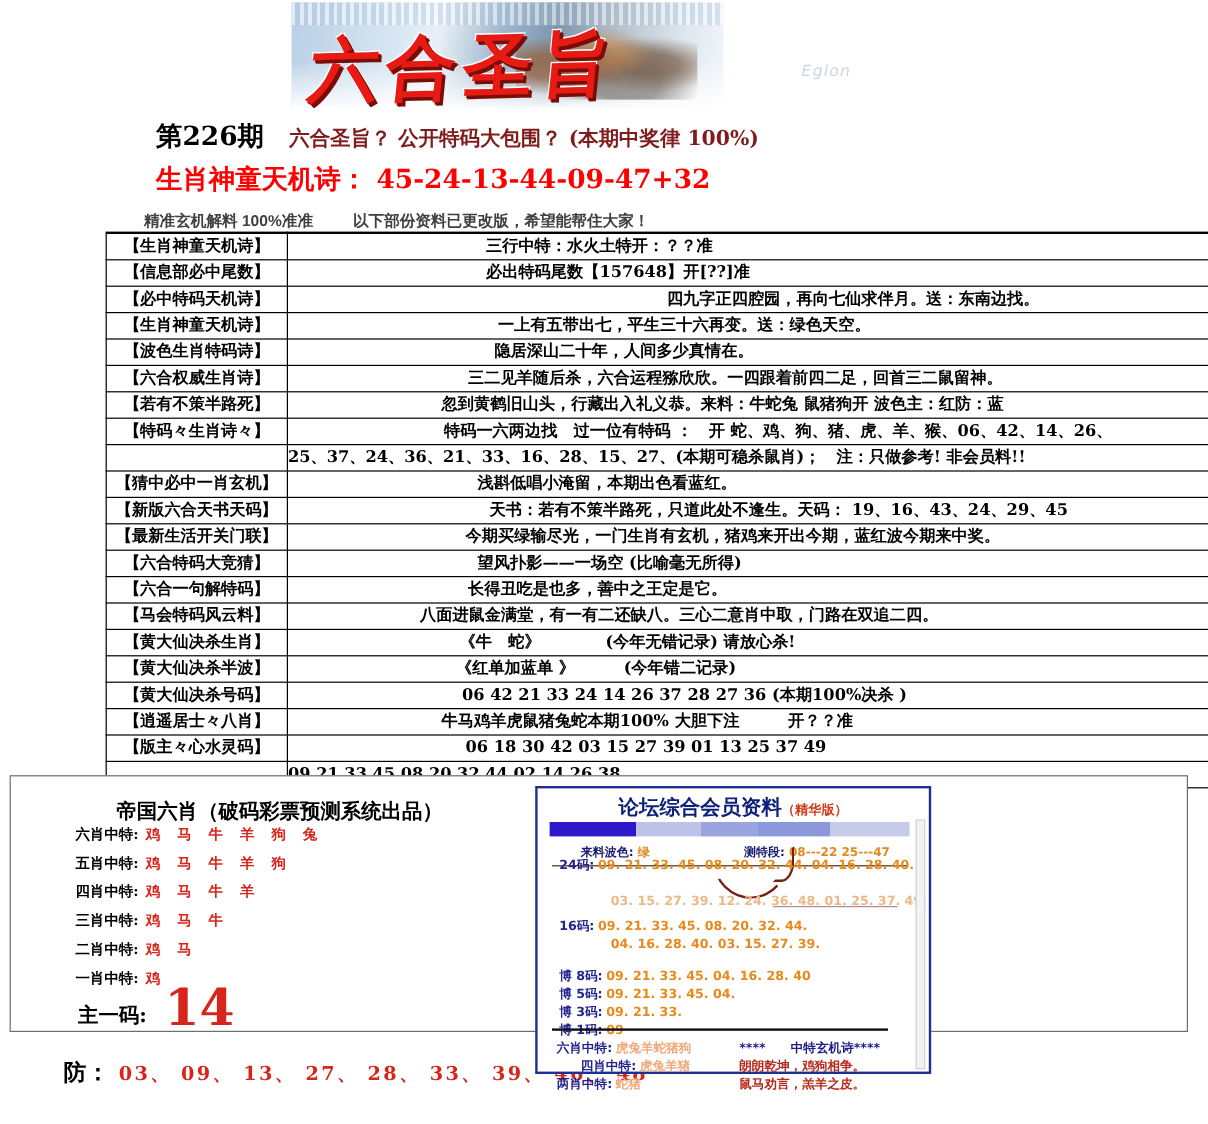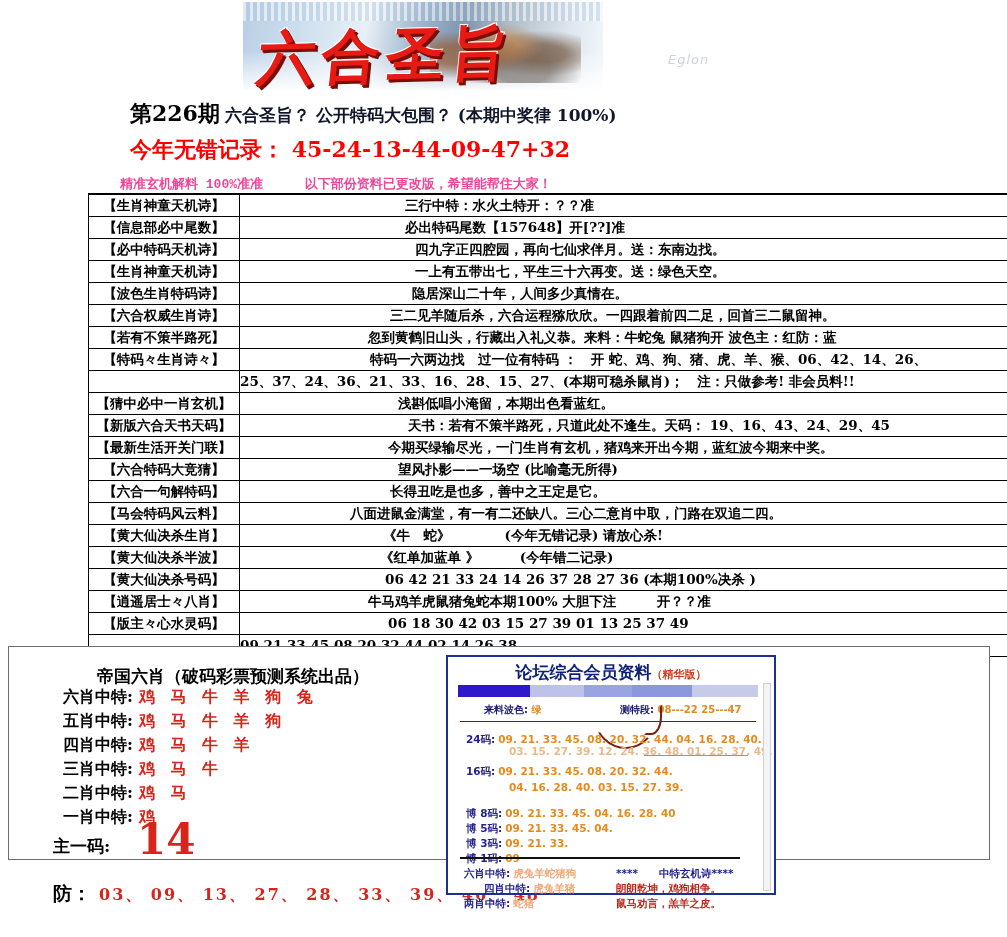--- a/index.html
+++ b/index.html
@@ -50,32 +50,32 @@
     font-style:italic;
   }
   
   .issue-line{
     position:absolute;left:130px;top:99px;white-space:nowrap;
   }
   .issue-no{
     font-size:22px;font-weight:bold;color:#000;font-family:"DejaVu Serif","Liberation Serif",serif;
   }
   .issue-sub{
-    font-size:17px;font-weight:bold;color:#0f172a;
+    font-size:17px;font-weight:bold;color:#7f1d1d;margin-left:16px;
     font-family:"DejaVu Serif","Liberation Serif",serif;
   }
   .result-line{
     position:absolute;left:130px;top:135px;white-space:nowrap;
     color:#ff0000;font-weight:bold;font-size:22px;
     font-family:"DejaVu Serif","Liberation Serif",serif;
   }
   .result-line .nums{letter-spacing:0px;}
   .notice-line{
     position:absolute;left:120px;top:175px;white-space:nowrap;font-weight:bold;
-    font-size:13px;color:#ec4899;font-family:Liberation Mono, monospace;
+    font-size:13px;color:#404040;font-family:Liberation Sans, sans-serif;
   }
   .notice-line .gap{display:inline-block;width:26px;}
   
   .main-table{
     position:absolute;left:88px;top:193px;width:919px;
     border-collapse:collapse;
     border-top:2px solid #000;
   }
   .main-table td{
     padding:0;vertical-align:middle;
@@ -95,26 +95,26 @@
   .bottom-box{
     position:absolute;left:8px;top:646px;width:982px;height:214px;
     border:1.5px solid #6d6d6d;background:#fff;box-sizing:border-box;
   }
   .di-title{
     position:absolute;left:88px;top:18px;font-size:17px;font-weight:bold;
     font-family:"DejaVu Serif","Liberation Serif",serif;color:#000;white-space:nowrap;
   }
   .xiao-row{
     position:absolute;font-family:"DejaVu Serif","Liberation Serif",serif;
-    font-size:16px;font-weight:bold;white-space:nowrap;
+    font-size:12px;font-weight:bold;white-space:nowrap;
   }
   .xiao-lbl{color:#000;}
   .xiao-val{color:#d8251b;margin-left:6px;letter-spacing:5px;}
   .zhu-lbl{
-    position:absolute;left:44px;top:188px;font-size:17px;font-weight:bold;color:#000;
+    position:absolute;left:56px;top:188px;font-size:17px;font-weight:bold;color:#000;
     font-family:"DejaVu Serif","Liberation Serif",serif;
     text-align:center;
   }
   .zhu-val{
     position:absolute;left:128px;top:168px;font-size:42px;font-weight:bold;color:#d8251b;
     font-family:"DejaVu Serif","Liberation Serif",serif;
   }
   .fang-lbl{
     position:absolute;left:44px;top:234px;font-size:19px;font-weight:bold;color:#000;
     font-family:"DejaVu Serif","Liberation Serif",serif;
@@ -196,21 +196,21 @@
   <div class="banner-title">六合圣旨</div>
   <div class="banner-watermark">Eglon</div>
 </div>
 
 <div class="issue-line">
   <span class="issue-no">第226期</span>
   <span class="issue-sub">六合圣旨？ 公开特码大包围？ (本期中奖律 100%)</span>
 </div>
 
 <div class="result-line">
-  <span>今年无错记录：</span>
+  <span>生肖神童天机诗：</span>
   <span class="nums">45-24-13-44-09-47+32</span>
 </div>
 
 <div class="notice-line">
   <span>精准玄机解料 100%准准</span>
   <span class="gap"></span>
   <span>以下部份资料已更改版，希望能帮住大家！</span>
 </div>
 
 <table class="main-table">
@@ -218,21 +218,21 @@
       <tr>
         <td class="lbl">【生肖神童天机诗】</td>
         <td class="val" style="padding-left: 165px;">三行中特：水火土特开：？？准</td>
       </tr>
       <tr>
         <td class="lbl">【信息部必中尾数】</td>
         <td class="val" style="padding-left: 165px;">必出特码尾数【157648】开[??]准</td>
       </tr>
       <tr>
         <td class="lbl">【必中特码天机诗】</td>
-        <td class="val" style="padding-left: 175px;">四九字正四腔园，再向七仙求伴月。送：东南边找。</td>
+        <td class="val" style="padding-left: 175px; text-align: center;">四九字正四腔园，再向七仙求伴月。送：东南边找。</td>
       </tr>
       <tr>
         <td class="lbl">【生肖神童天机诗】</td>
         <td class="val" style="padding-left: 175px;">一上有五带出七，平生三十六再变。送：绿色天空。</td>
       </tr>
       <tr>
         <td class="lbl">【波色生肖特码诗】</td>
         <td class="val" style="padding-left: 172px;">隐居深山二十年，人间多少真情在。</td>
       </tr>
       <tr>
@@ -338,21 +338,21 @@
         <span class="v">08---22  25---47</span>
       </span>
     </div>
 
     <div class="bp-rule"></div>
     <div class="bp-arc"></div>
     <div class="bp-arc2"></div>
     <div class="bp-line-h"></div>
 
     <div id="bp-lines">
-        <div class="bp-line" style="left: 18px; top: 76px;"><span class="k">24码:</span><span class="v">09. 21. 33. 45. 08. 20. 32. 44. 04. 16. 28. 40.</span></div>
+        <div class="bp-line" style="left: 18px; top: 57px;"><span class="k">24码:</span><span class="v">09. 21. 33. 45. 08. 20. 32. 44. 04. 16. 28. 40.</span></div>
         <div class="bp-line faint" style="left: 58px; top: 88px;"><span class="k"></span><span class="v">03. 15. 27. 39. 12. 24. 36. 48. 01. 25. 37. 49.</span></div>
         <div class="bp-line" style="left: 18px; top: 108px;"><span class="k">16码:</span><span class="v">09. 21. 33. 45. 08. 20. 32. 44.</span></div>
         <div class="bp-line" style="left: 58px; top: 124px;"><span class="k"></span><span class="v">04. 16. 28. 40. 03. 15. 27. 39.</span></div>
         <div class="bp-line" style="left: 18px; top: 150px;"><span class="k">博 8码:</span><span class="v">09. 21. 33. 45. 04. 16. 28. 40</span></div>
         <div class="bp-line" style="left: 18px; top: 165px;"><span class="k">博 5码:</span><span class="v">09. 21. 33. 45. 04.</span></div>
         <div class="bp-line" style="left: 18px; top: 180px;"><span class="k">博 3码:</span><span class="v">09. 21. 33.</span></div>
         <div class="bp-line" style="left: 18px; top: 195px;"><span class="k">博 1码:</span><span class="v">09</span></div>
       </div>
 
     <div class="bp-rule2"></div>

